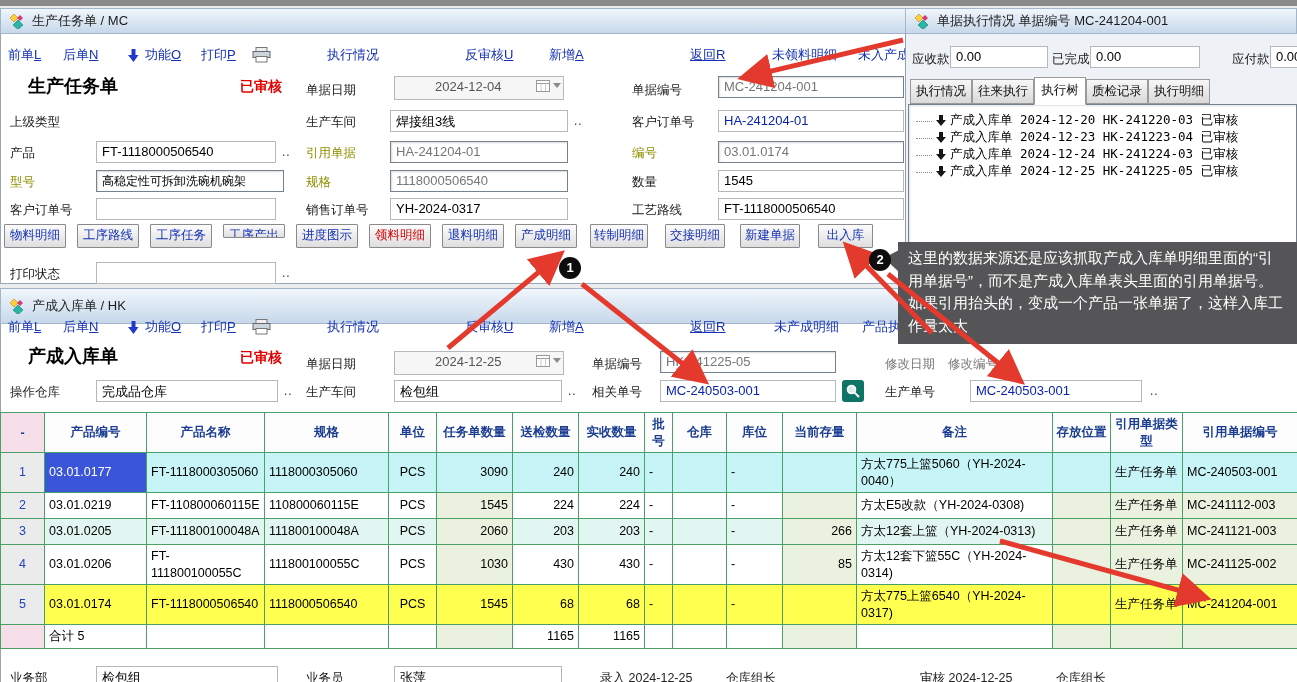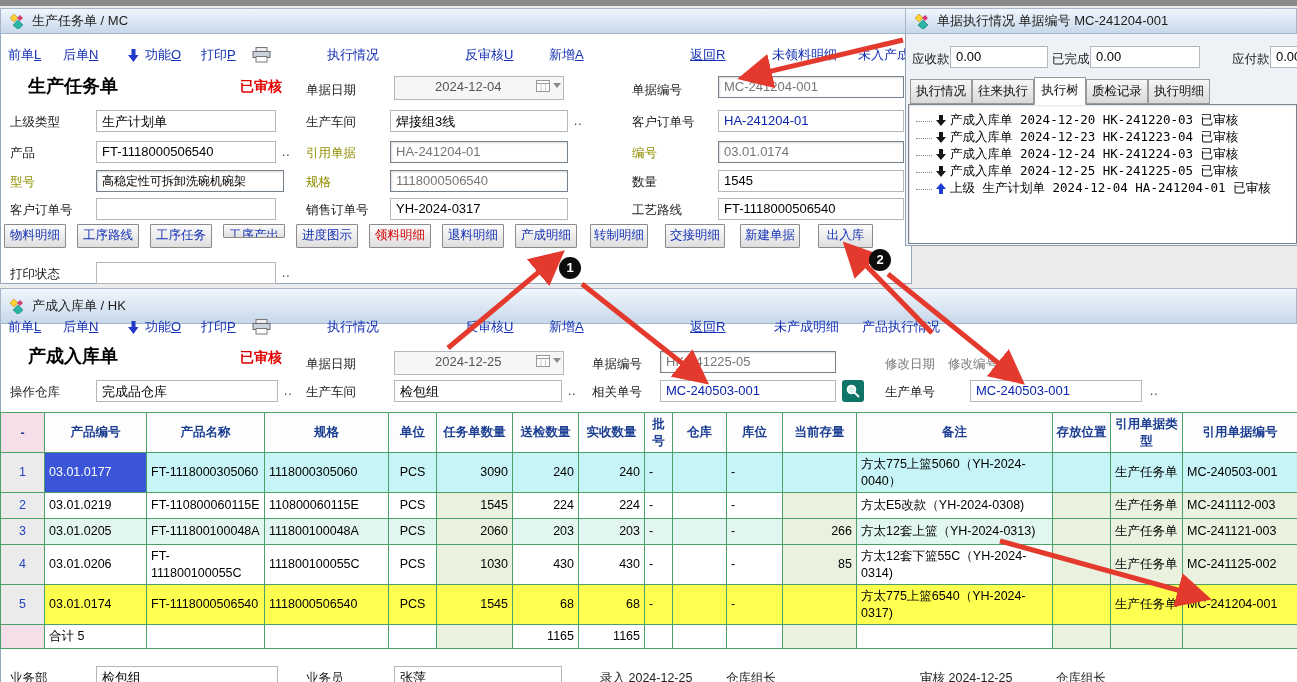--- a/index.html
+++ b/index.html
@@ -87,21 +87,20 @@
           <line x1="5" y1="4.5" x2="5" y2="12" stroke="#ccc"></line>
           <line x1="9.5" y1="4.5" x2="9.5" y2="12" stroke="#ccc"></line>
         </svg>
         <span class="caret"></span>
       </span>
   </div>
   <div class="lbl" style="left:632px;top:82px;">单据编号</div>
   <div class="fld sunken grayv" style="left:718px;top:76px;width:186px;">MC-241204-001</div>
 
   <div class="lbl" style="left:10px;top:114px;">上级类型</div>
-  <div class="fld" style="left:96px;top:110px;width:180px;">生产计划单</div>
   <div class="lbl" style="left:306px;top:114px;">生产车间</div>
   <div class="fld" style="left:390px;top:110px;width:178px;">焊接组3线</div>
   <div class="dots" style="left:574px;top:114px;">..</div>
   <div class="lbl" style="left:632px;top:114px;">客户订单号</div>
   <div class="fld bluev" style="left:718px;top:110px;width:186px;">HA-241204-01</div>
 
   <div class="lbl" style="left:10px;top:145px;">产品</div>
   <div class="fld" style="left:96px;top:141px;width:180px;">FT-1118000506540</div>
   <div class="dots" style="left:282px;top:145px;">..</div>
   <div class="lbl olive" style="left:306px;top:145px;">引用单据</div>
@@ -137,20 +136,21 @@
     <span class="titletext">单据执行情况 单据编号 MC-241204-001</span>
   </div>
   <div class="lbl panel-el abs" style="left:912px;top:51px;z-index:11;">应收款</div>
   <div class="fld panel-el" style="left:950px;top:46px;width:98px;z-index:11;">0.00</div>
   <div class="lbl panel-el abs" style="left:1052px;top:51px;z-index:11;">已完成</div>
   <div class="fld panel-el" style="left:1090px;top:46px;width:110px;z-index:11;">0.00</div>
   <div class="lbl panel-el abs" style="left:1232px;top:51px;z-index:11;">应付款</div>
   <div class="fld panel-el" style="left:1270px;top:46px;width:60px;z-index:11;">0.00</div>
   <div class="treebox" style="left:908px;top:104px;width:387px;height:138px;"></div>
 
+  <div id="note" style="left:898px;top:242px;width:399px;height:102px;">这里的数据来源还是应该抓取产成入库单明细里面的“引用单据号”，而不是产成入库单表头里面的引用单据号。如果引用抬头的，变成一个产品一张单据了，这样入库工作量太大</div>
 
   <div class="window" style="left:0;top:288px;width:1297px;height:393px;"></div>
   <div class="titlebar" style="left:0;top:288px;width:1297px;height:36px;">
     <span class="tbicon"><svg width="16" height="16" viewBox="0 0 16 16">
           <path d="M5 1l4 4-4 4-4-4z" fill="#ffd13a" stroke="#b8860b" stroke-width="0.6"></path>
           <path d="M11 2l3 3-3 3-3-3z" fill="#d23c77"></path>
           <path d="M9 7l5 5-5 4.5L4 12z" fill="#2bb3a3" stroke="#0e7d6f" stroke-width="0.6"></path>
         </svg></span>
     <span class="titletext">产成入库单 / HK</span>
   </div>
@@ -485,20 +485,13 @@
         </svg></span>
       <span>产成入库单 2024-12-24 HK-241224-03  已审核</span>
     </div>
     <div class="treerow" style="left: 916px; top: 163px;">
       <span class="tdots"></span>
       <span class="ticon"><svg width="10" height="11" viewBox="0 0 10 11">
           <path d="M3 0h4v5h3l-5 6-5-6h3z" fill="#161616"></path>
         </svg></span>
       <span>产成入库单 2024-12-25 HK-241225-05  已审核</span>
     </div>
-    <div class="treerow" style="left: 916px; top: 180px;">
-      <span class="tdots"></span>
-      <span class="ticon"><svg width="10" height="11" viewBox="0 0 10 11">
-          <path d="M3 11h4V6h3L5 0 0 6h3z" fill="#1d3bd1"></path>
-        </svg></span>
-      <span>上级 生产计划单 2024-12-04 HA-241204-01  已审核</span>
-    </div>
   </div>
 
 </body></html>

